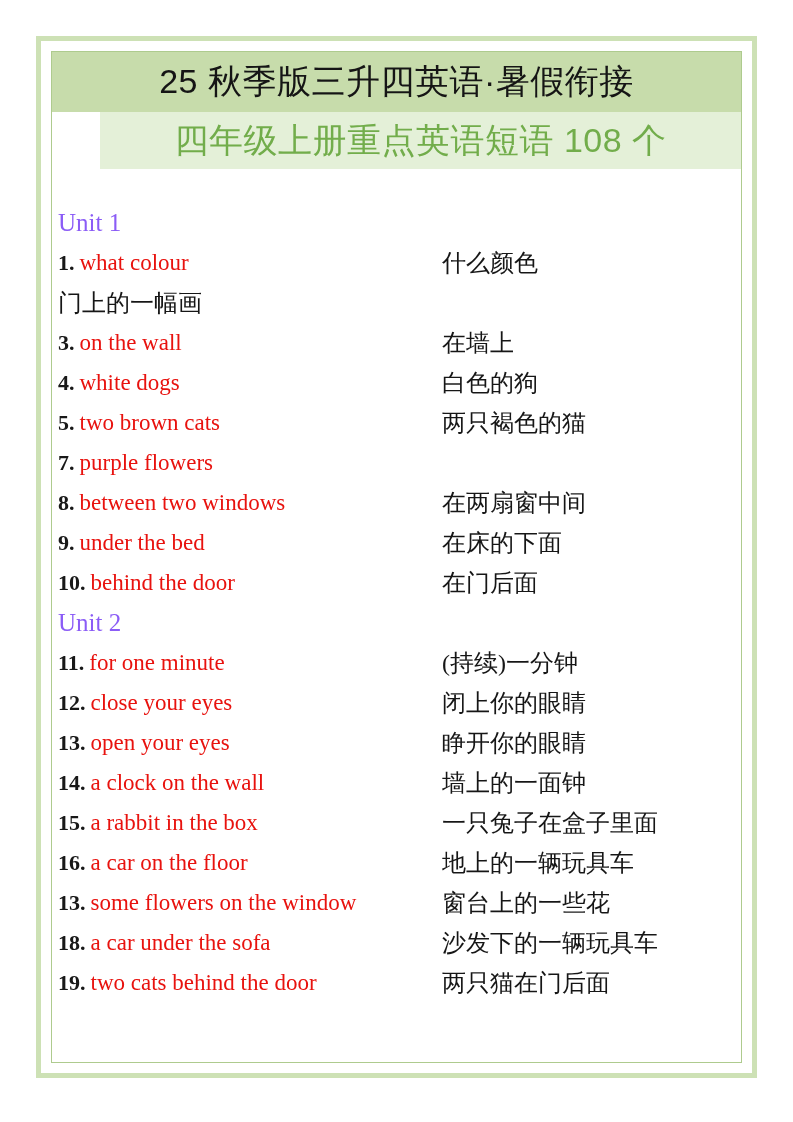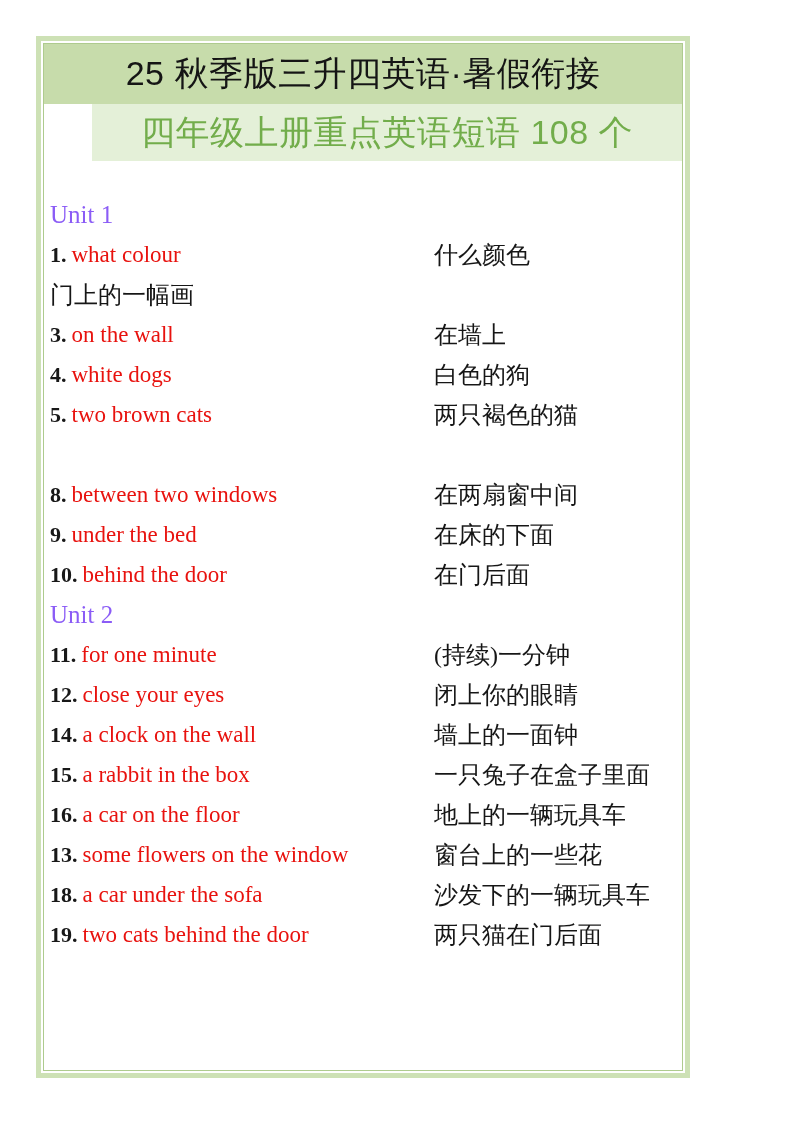--- a/index.html
+++ b/index.html
@@ -6,23 +6,23 @@
   html, body { background: #ffffff; }
   body {
     width: 793px; height: 1122px;
     position: relative;
     font-family: "Liberation Sans", sans-serif;
     overflow: hidden;
   }
   .page-frame {
     position: absolute;
     left: 36px; top: 36px;
-    width: 654px; height: 1042px;
+    width: 721px; height: 1042px;
     border: 5px solid #cde1b5;
-    padding: 2px;
+    padding: 10px;
     background: #ffffff;
   }
   .page-inner {
     width: 100%; height: 100%;
     border: 1px solid #aecb8e;
     background: #ffffff;
     overflow: hidden;
   }
   .title-bar {
     height: 60px;
@@ -108,20 +108,21 @@
         </div>
         <div class="row">
           <div class="en-cell"><span class="item-num">4.</span><span class="item-en">white dogs</span></div>
           <div class="zh-cell">白色的狗</div>
         </div>
         <div class="row">
           <div class="en-cell"><span class="item-num">5.</span><span class="item-en">two brown cats</span></div>
           <div class="zh-cell">两只褐色的猫</div>
         </div>
         <div class="row">
+          <div class="en-cell"><span class="item-num">7.</span><span class="item-en">purple flowers</span></div>
         </div>
         <div class="row">
           <div class="en-cell"><span class="item-num">8.</span><span class="item-en">between two windows</span></div>
           <div class="zh-cell">在两扇窗中间</div>
         </div>
         <div class="row">
           <div class="en-cell"><span class="item-num">9.</span><span class="item-en">under the bed</span></div>
           <div class="zh-cell">在床的下面</div>
         </div>
         <div class="row">
@@ -129,20 +130,24 @@
           <div class="zh-cell">在门后面</div>
         </div>
         <div class="unit-row">Unit 2</div>
         <div class="row">
           <div class="en-cell"><span class="item-num">11.</span><span class="item-en">for one minute</span></div>
           <div class="zh-cell">(持续)一分钟</div>
         </div>
         <div class="row">
           <div class="en-cell"><span class="item-num">12.</span><span class="item-en">close your eyes</span></div>
           <div class="zh-cell">闭上你的眼睛</div>
+        </div>
+        <div class="row">
+          <div class="en-cell"><span class="item-num">13.</span><span class="item-en">open your eyes</span></div>
+          <div class="zh-cell">睁开你的眼睛</div>
         </div>
         <div class="row">
           <div class="en-cell"><span class="item-num">14.</span><span class="item-en">a clock on the wall</span></div>
           <div class="zh-cell">墙上的一面钟</div>
         </div>
         <div class="row">
           <div class="en-cell"><span class="item-num">15.</span><span class="item-en">a rabbit in the box</span></div>
           <div class="zh-cell">一只兔子在盒子里面</div>
         </div>
         <div class="row">

